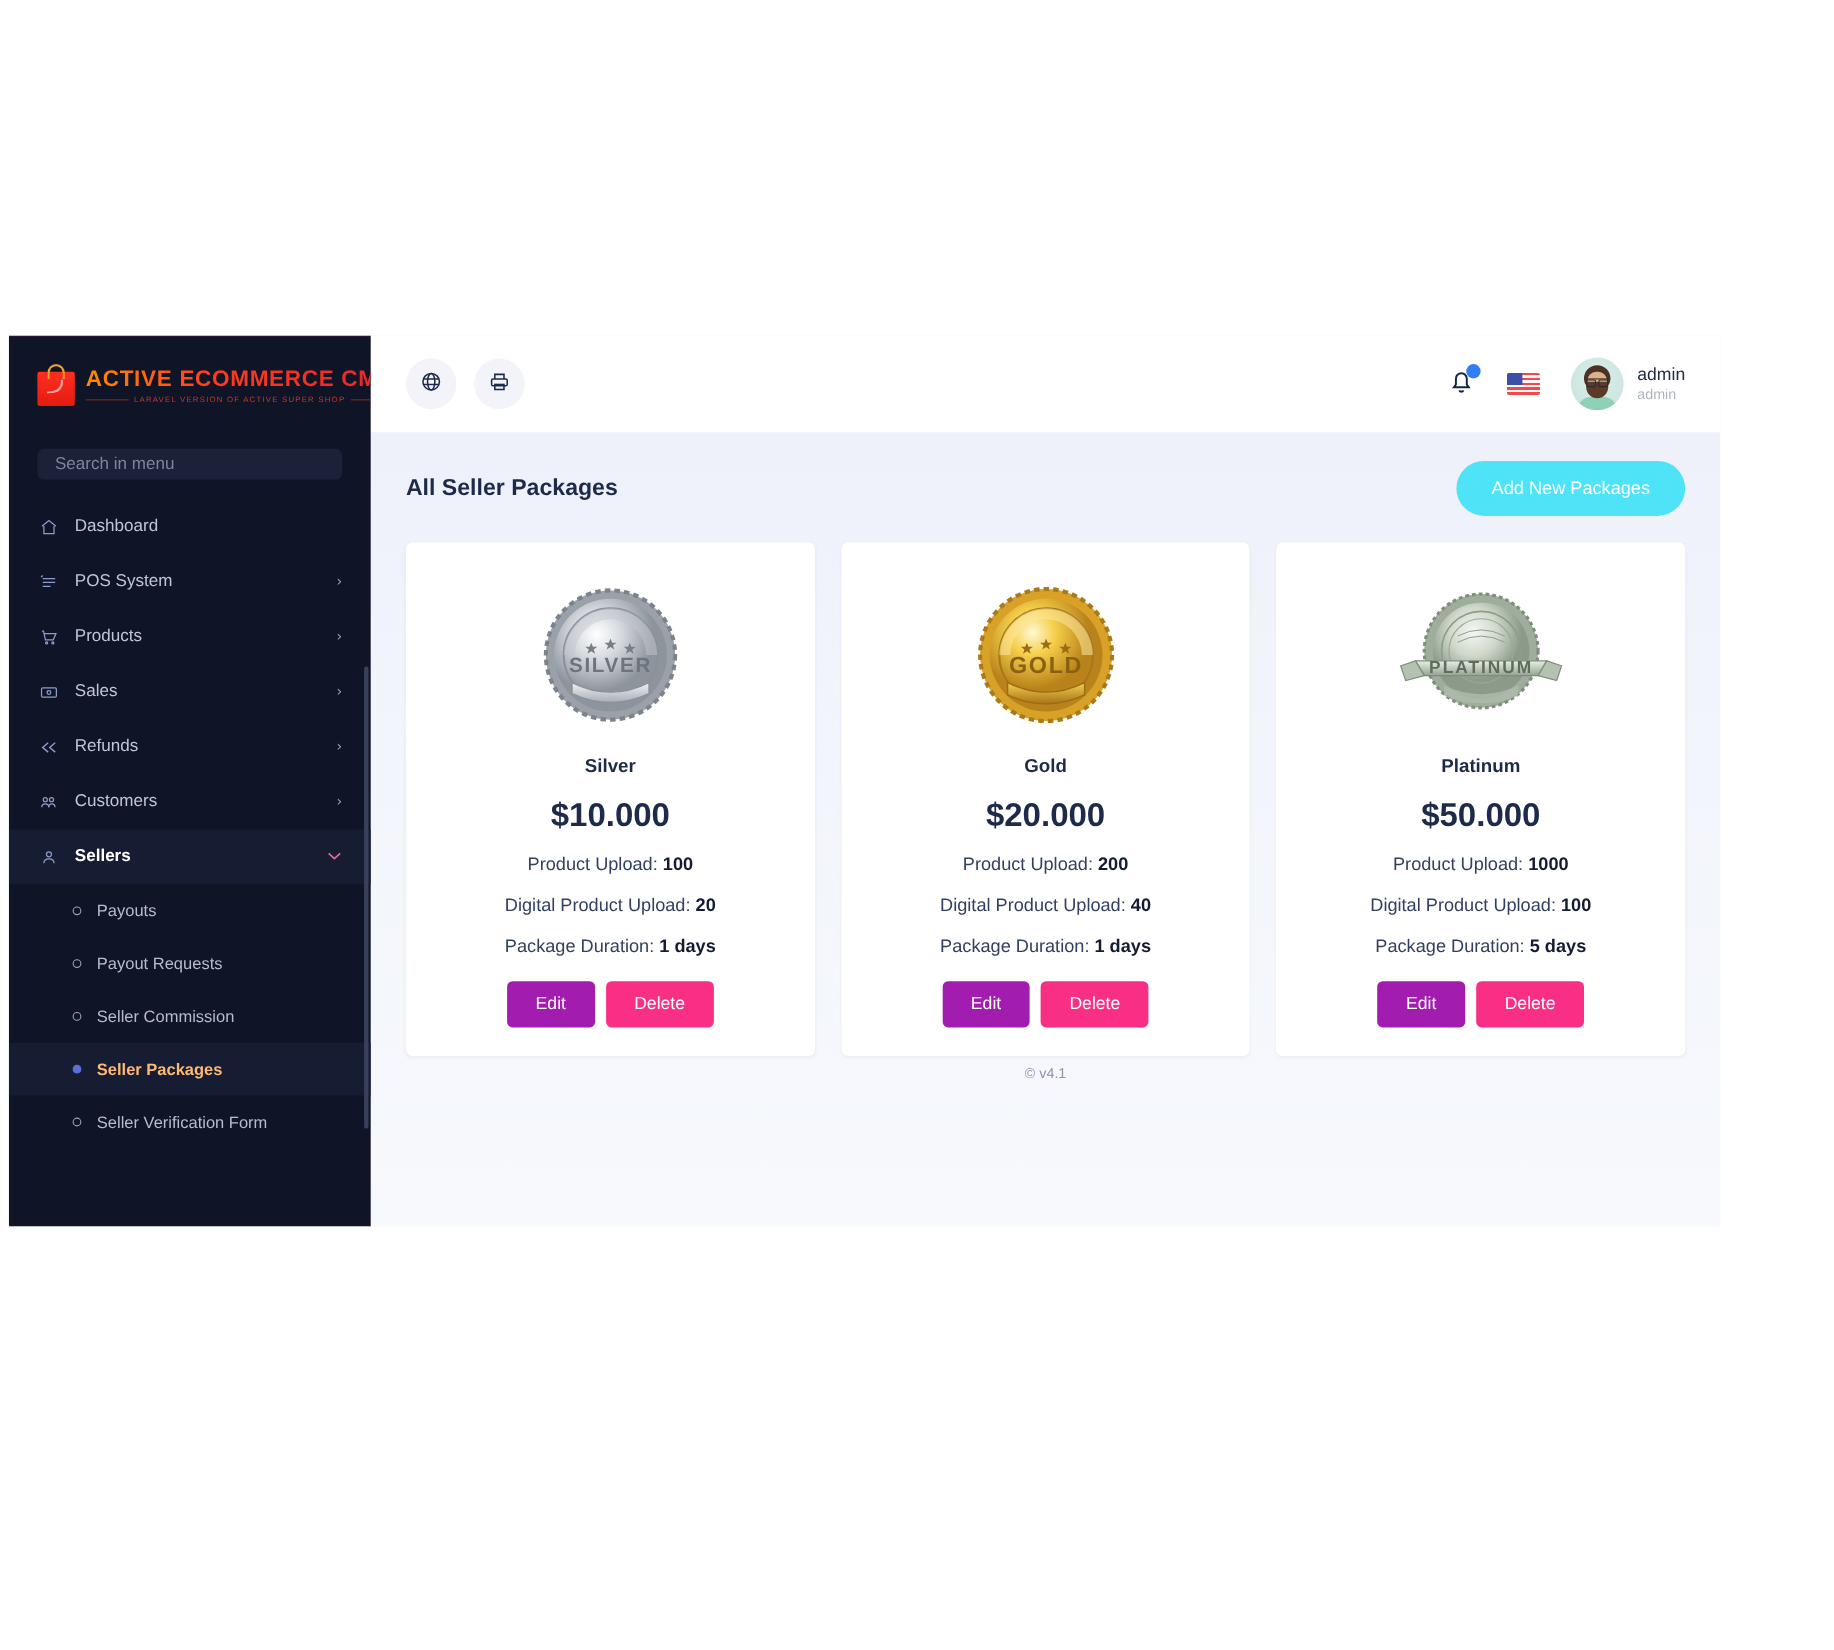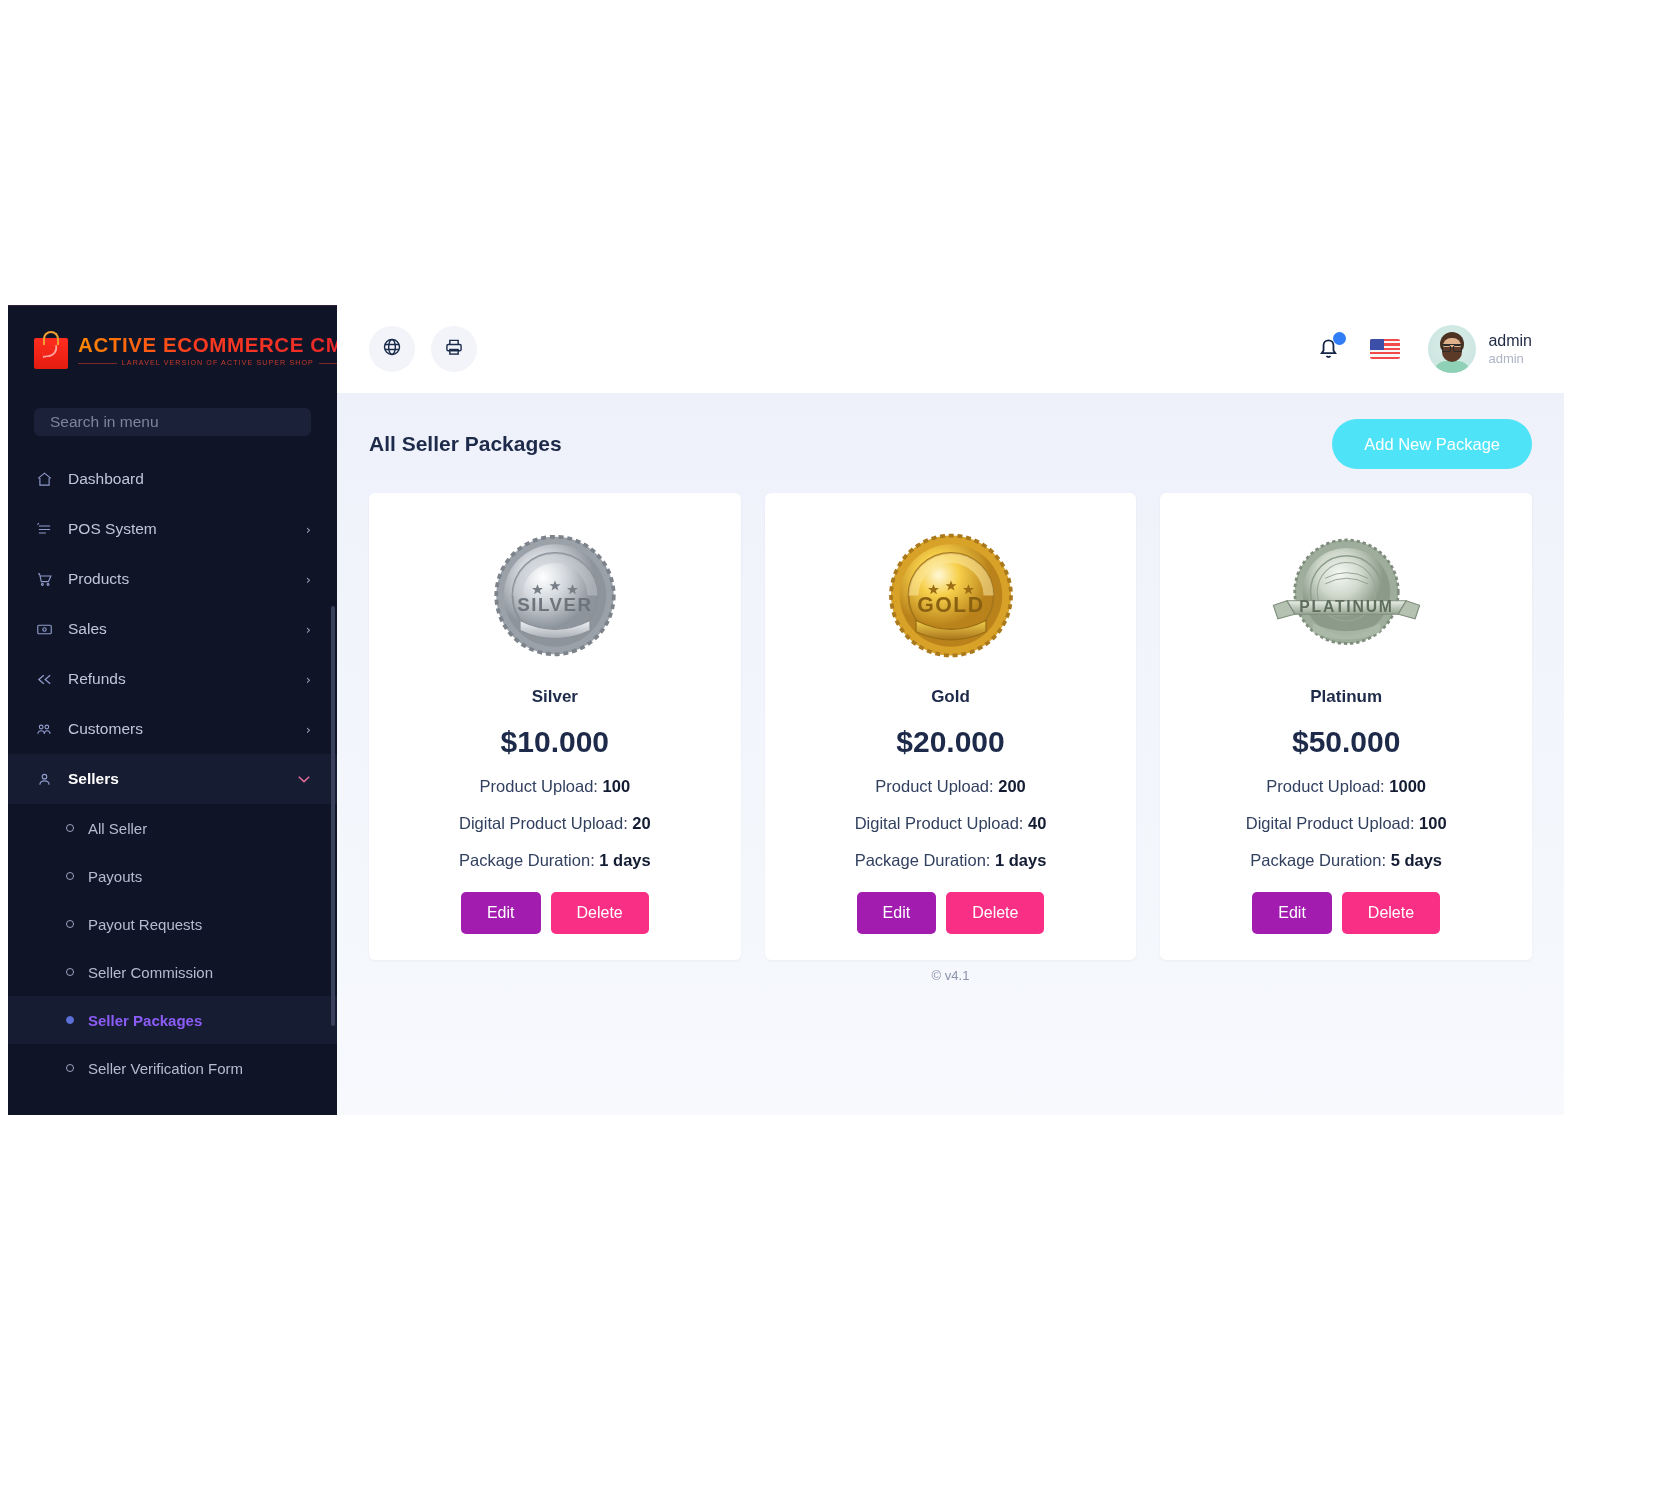--- a/index.html
+++ b/index.html
@@ -122,21 +122,21 @@
     height: 48px;
     display: flex; align-items: center;
     padding-left: 58px; gap: 14px;
     font-size: 15px; color: #b5bcd2;
     cursor: pointer;
   }
   .sub-item .dot {
     width: 8px; height: 8px; border-radius: 50%;
     border: 1.4px solid #9aa2bd; flex: 0 0 8px;
   }
-  .sub-item.active { background: #161c32; color: #8b5cf6; font-weight: bold; }
+  .sub-item.active { background: #161c32; color: #fdba74; font-weight: bold; }
   .sub-item.active .dot { background: #5b6fd6; border-color: #5b6fd6; }
 
   .sb-scroll {
     position: absolute; right: 2px; top: 300px;
     width: 4px; height: 420px; border-radius: 2px;
     background: #39405c;
   }
 
   
   .main {
@@ -381,24 +381,20 @@
         </span>
         <span class="mi-label">Sellers</span>
         <span class="mi-caret">
           <svg width="14" height="10" viewBox="0 0 16 10" fill="none" stroke="#e46a9c" stroke-width="1.7">
             <path d="M2 2.5 8 8l6-5.5"></path>
           </svg>
         </span>
       </div>
 
       <div class="submenu">
-        <div class="sub-item">
-          <span class="dot"></span>
-          <span>All Seller</span>
-        </div>
         <div class="sub-item">
           <span class="dot"></span>
           <span>Payouts</span>
         </div>
         <div class="sub-item">
           <span class="dot"></span>
           <span>Payout Requests</span>
         </div>
         <div class="sub-item">
           <span class="dot"></span>
@@ -470,21 +466,21 @@
             <span class="user-role">admin</span>
           </div>
         </div>
       </div>
     </header>
 
     <div class="content">
 
       <div class="page-head">
         <h1 class="page-title">All Seller Packages</h1>
-        <button class="btn-add">Add New Package</button>
+        <button class="btn-add">Add New Packages</button>
       </div>
 
       <div class="cards">
 
         <div class="card">
           <div class="badge-img">
             <svg class="badge-svg" viewBox="0 0 120 120">
               <defs>
                 <radialGradient id="sg" cx="38%" cy="32%">
                   <stop offset="0%" stop-color="#ffffff"></stop>

